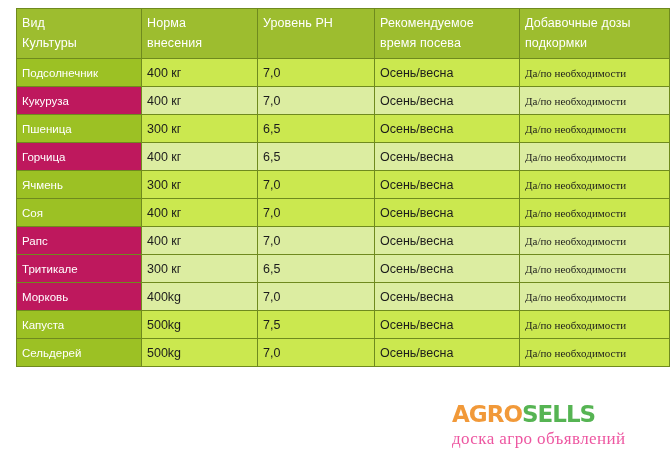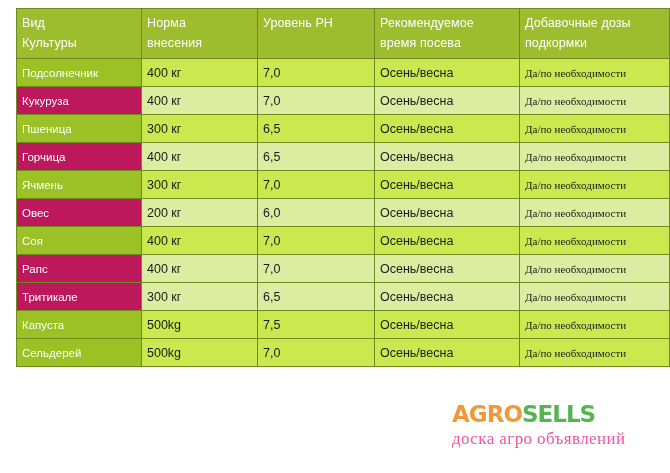--- a/index.html
+++ b/index.html
@@ -168,45 +168,45 @@
           <td class="data">Осень/весна</td>
           <td class="data dose">Да/по необходимости</td>
         </tr>
         <tr class="odd">
           <td class="crop">Ячмень</td>
           <td class="data">300 кг</td>
           <td class="data">7,0</td>
           <td class="data">Осень/весна</td>
           <td class="data dose">Да/по необходимости</td>
         </tr>
-        <tr class="even">
-          <td class="crop">Овес</td>
-          <td class="data">200 кг</td>
-          <td class="data">6,0</td>
-          <td class="data">Осень/весна</td>
-          <td class="data dose">Да/по необходимости</td>
-        </tr>
         <tr class="odd">
           <td class="crop">Соя</td>
           <td class="data">400 кг</td>
           <td class="data">7,0</td>
           <td class="data">Осень/весна</td>
           <td class="data dose">Да/по необходимости</td>
         </tr>
         <tr class="even">
           <td class="crop">Рапс</td>
           <td class="data">400 кг</td>
           <td class="data">7,0</td>
           <td class="data">Осень/весна</td>
           <td class="data dose">Да/по необходимости</td>
         </tr>
         <tr class="even">
           <td class="crop">Тритикале</td>
           <td class="data">300 кг</td>
           <td class="data">6,5</td>
+          <td class="data">Осень/весна</td>
+          <td class="data dose">Да/по необходимости</td>
+        </tr>
+        <tr class="even">
+          <td class="crop">Морковь</td>
+          <td class="data">400kg</td>
+          <td class="data">7,0</td>
           <td class="data">Осень/весна</td>
           <td class="data dose">Да/по необходимости</td>
         </tr>
         <tr class="odd">
           <td class="crop">Капуста</td>
           <td class="data">500kg</td>
           <td class="data">7,5</td>
           <td class="data">Осень/весна</td>
           <td class="data dose">Да/по необходимости</td>
         </tr>

